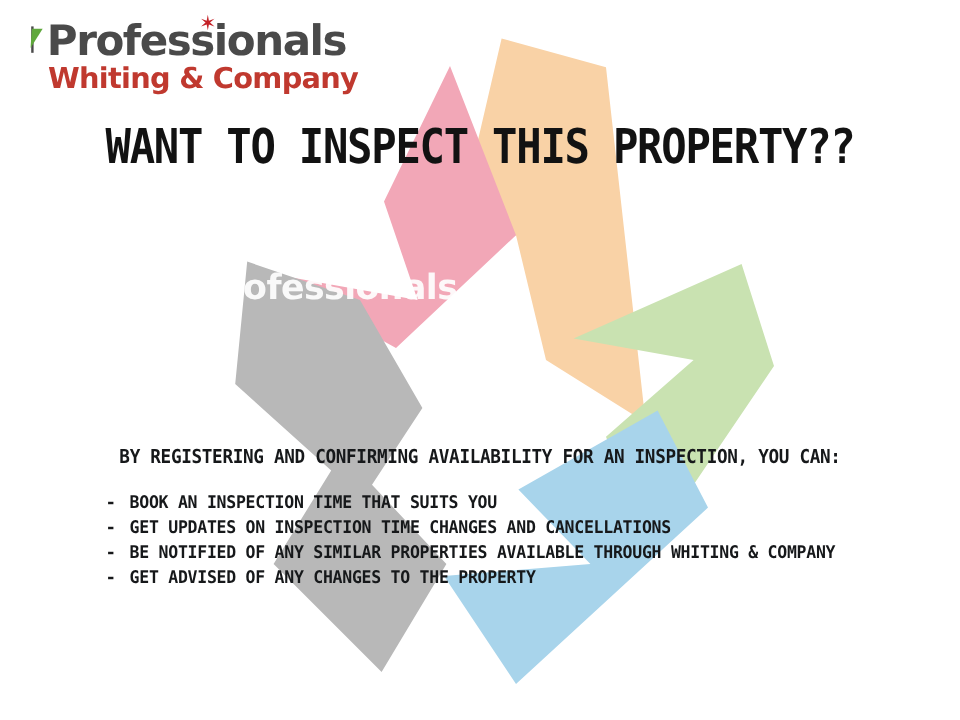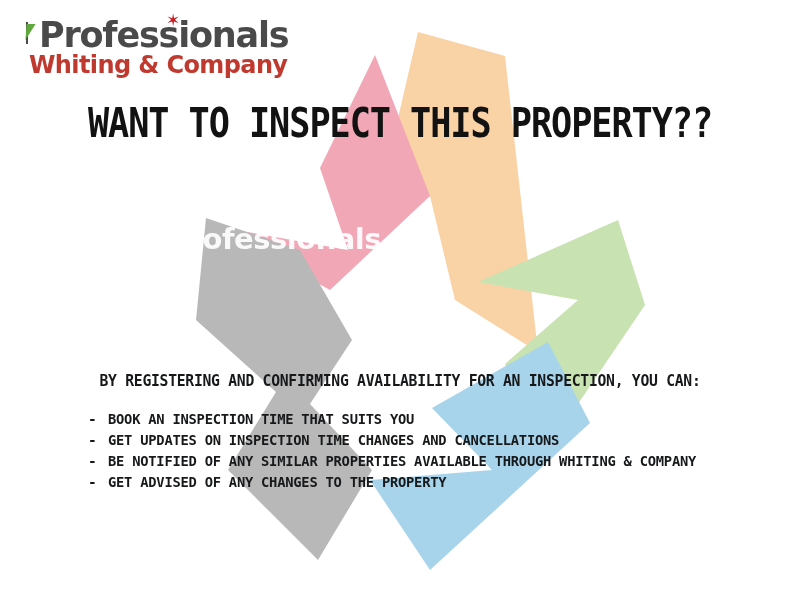--- a/index.html
+++ b/index.html
@@ -87,21 +87,21 @@
   }
   #logo .logo-star {
     position: absolute;
     left: 127px;
     top: -6px;
     font-size: 17px;
     color: #c42127;
     line-height: 17px;
   }
   #logo .logo-sub {
-    margin-left: 3px;
+    margin-left: 14px;
     margin-top: 1px;
     font-family: "DejaVu Sans", sans-serif;
     font-weight: bold;
     font-size: 24px;
     line-height: 25px;
     letter-spacing: -0.6px;
     color: #c0392f;
     white-space: nowrap;
   }
 

